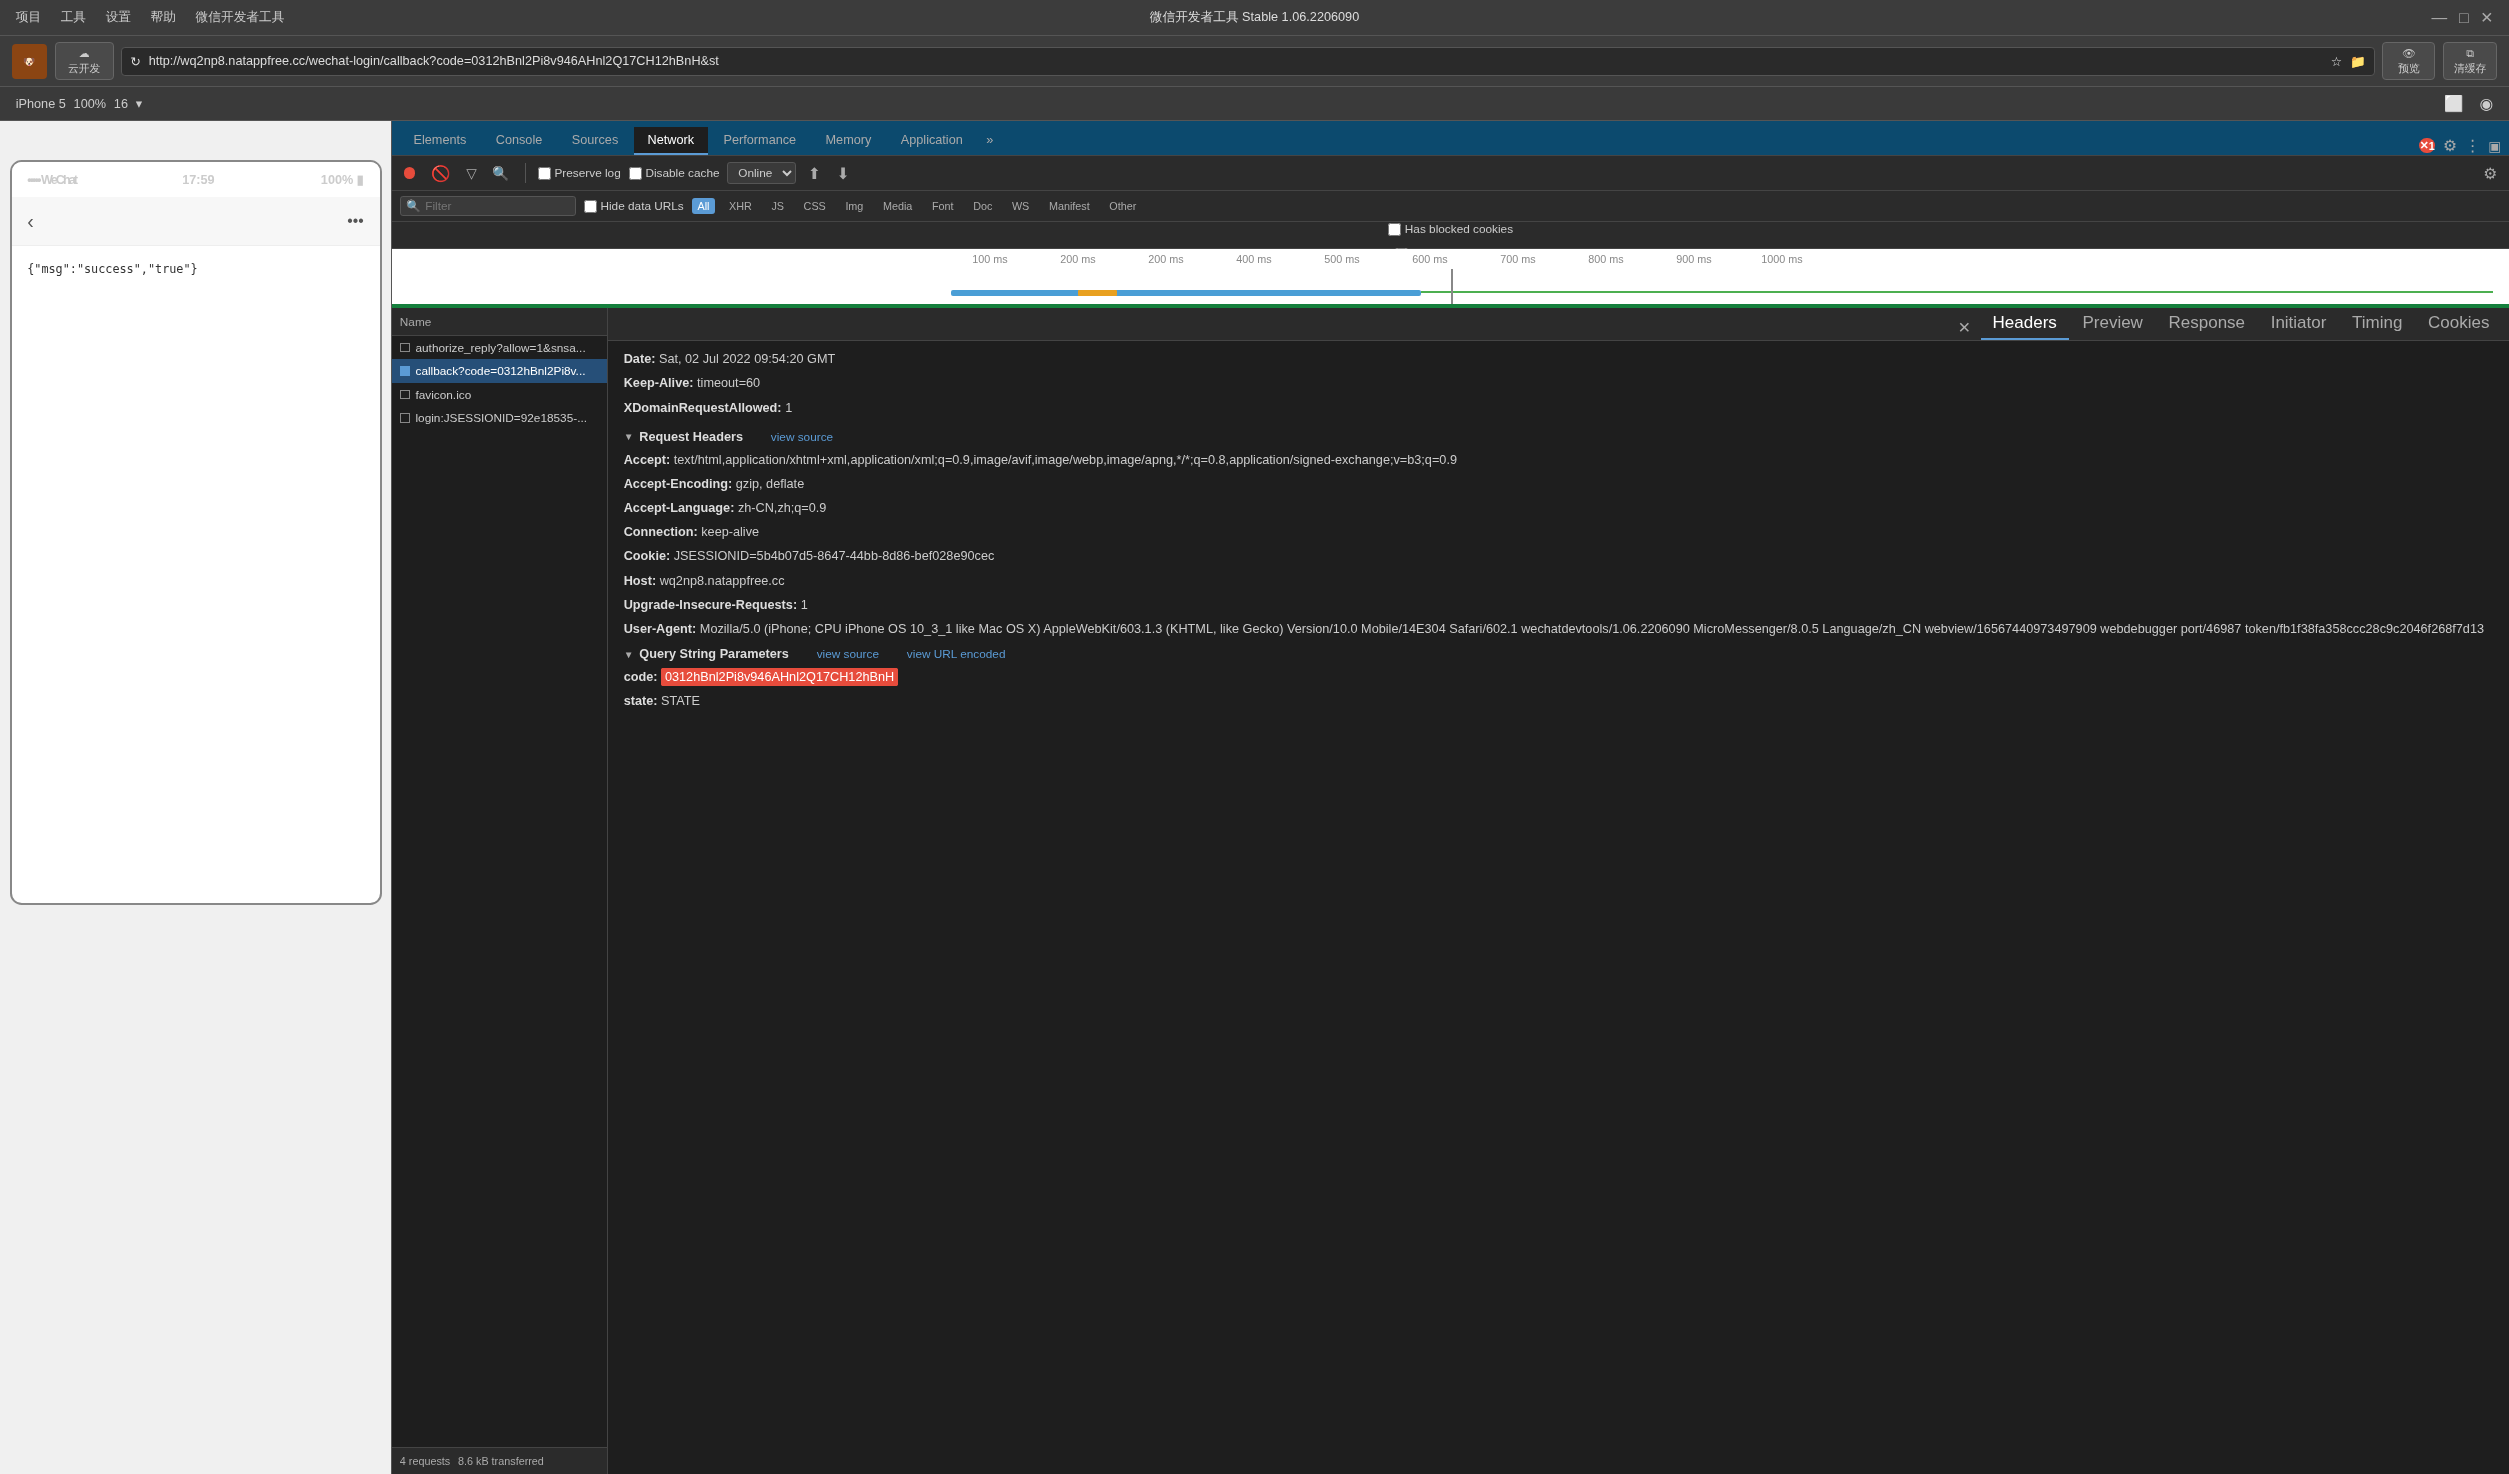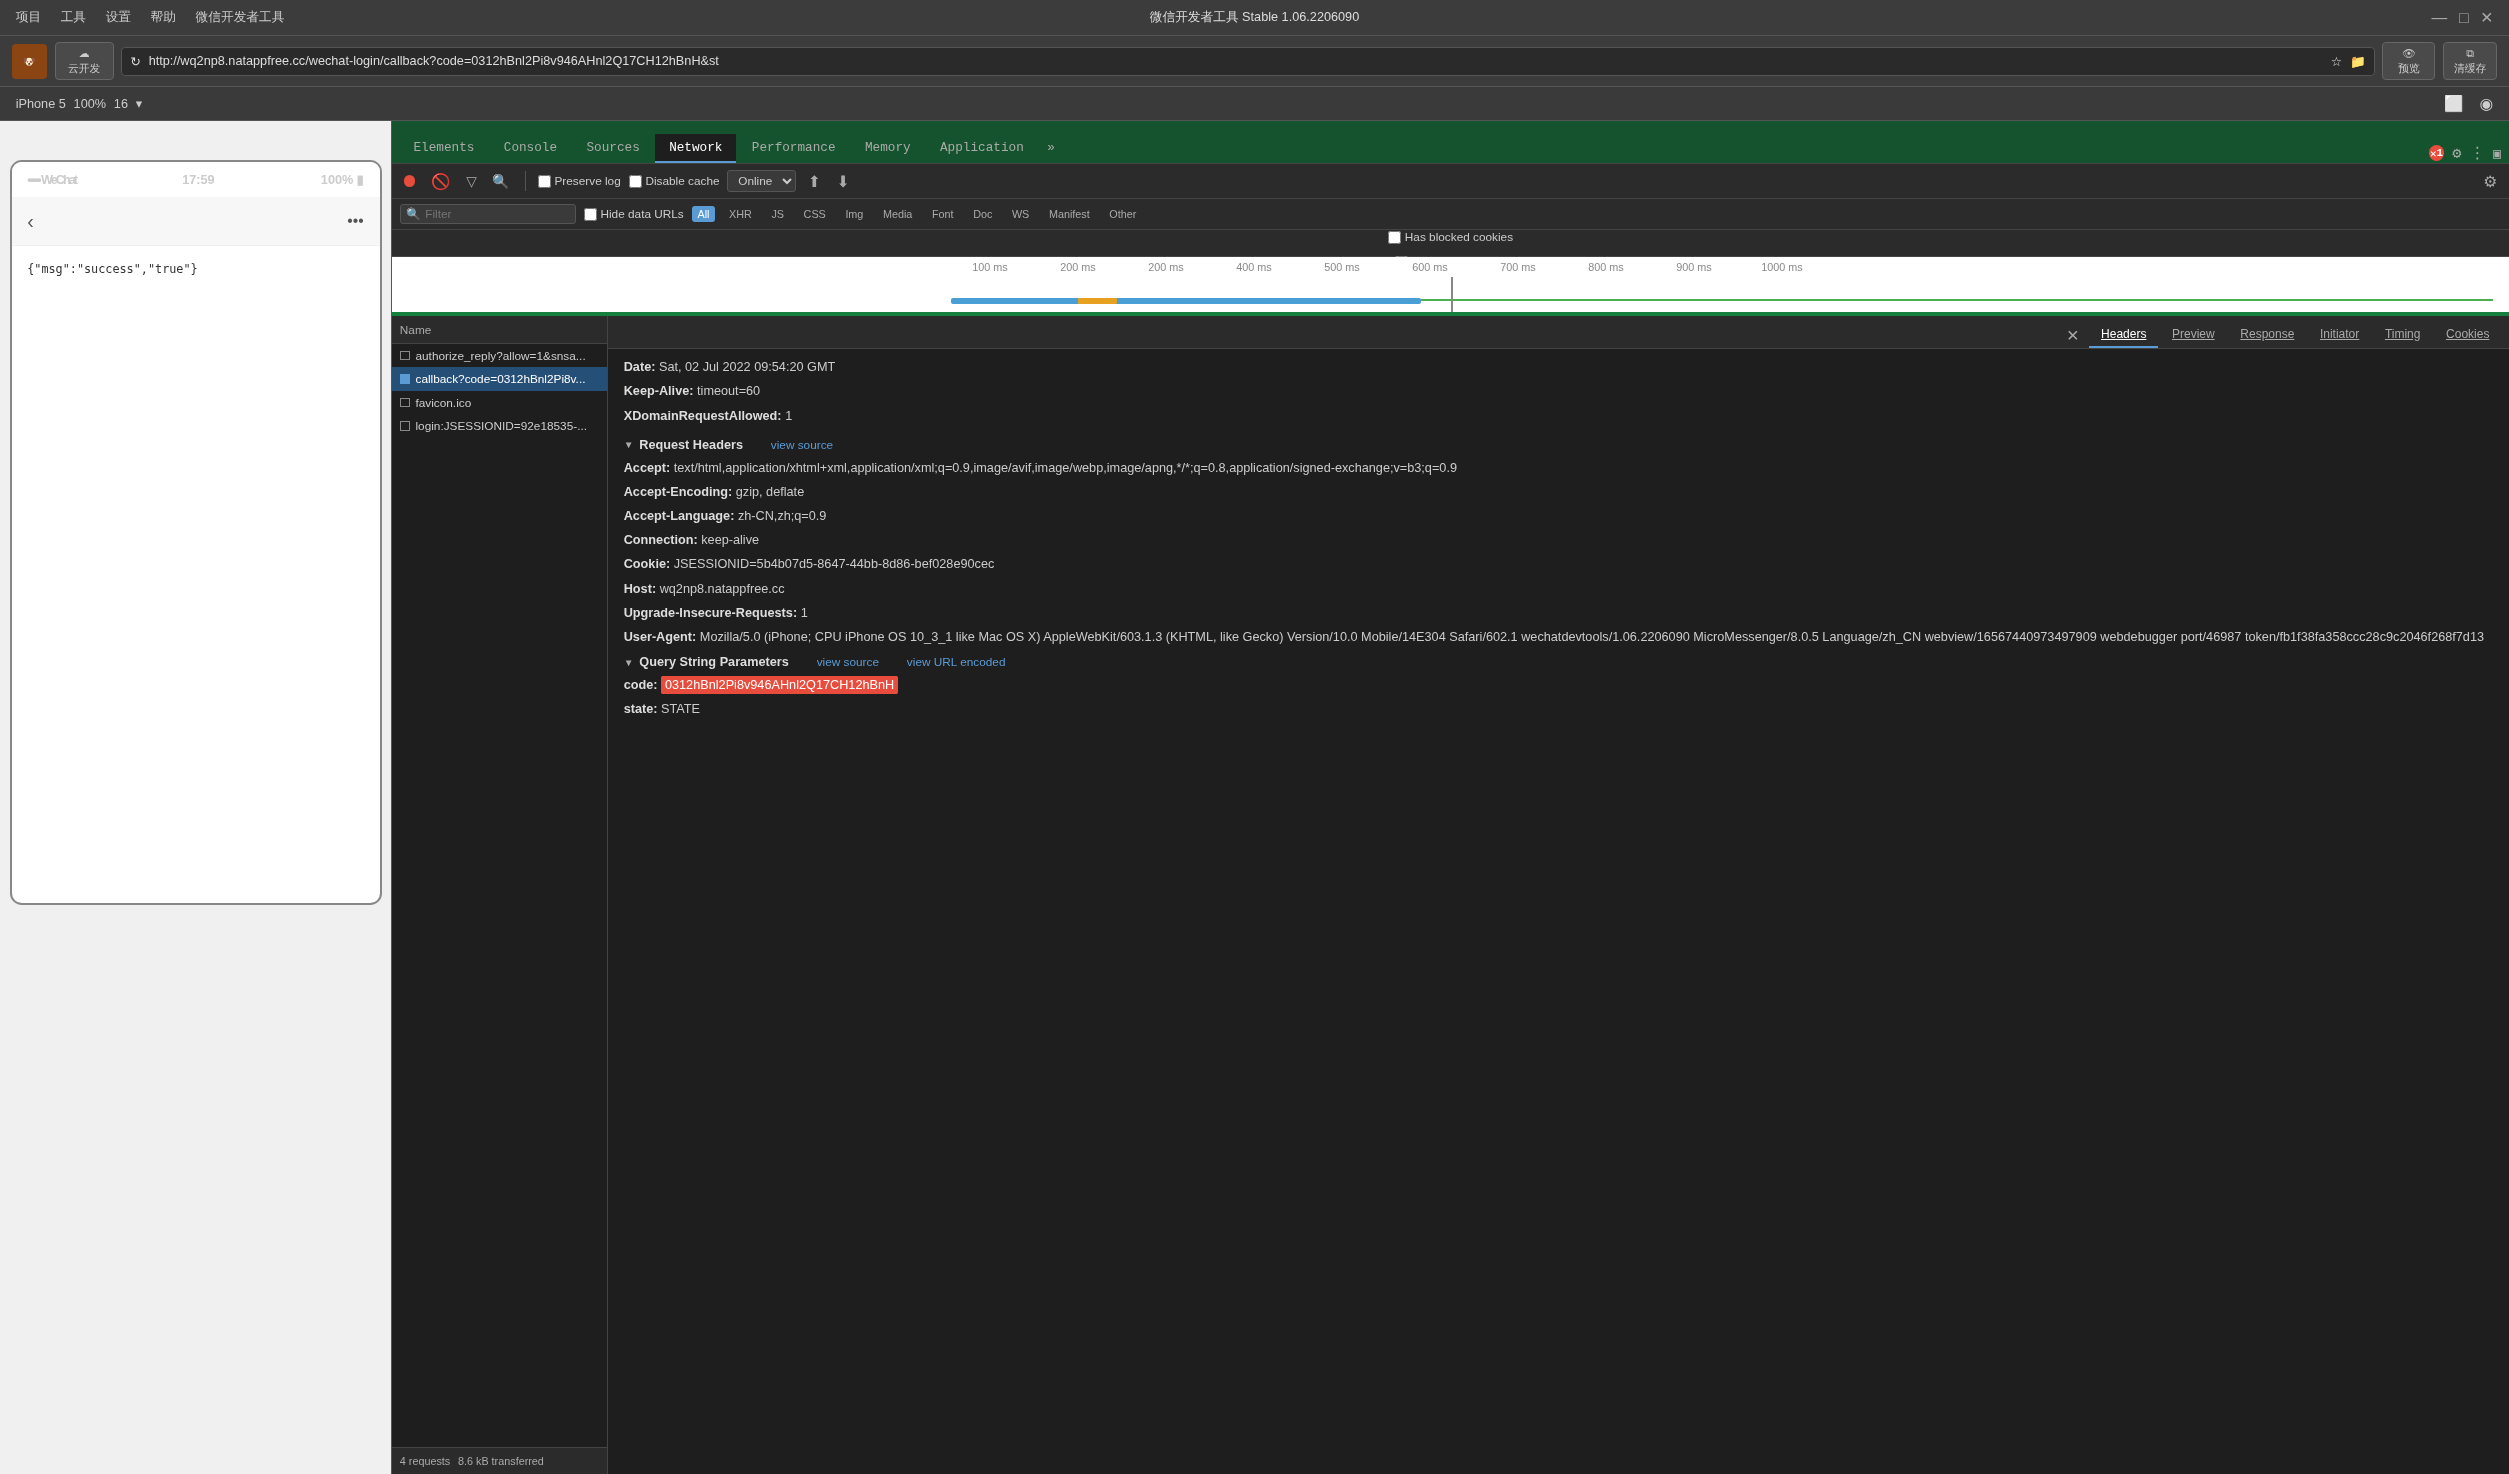--- a/index.html
+++ b/index.html
@@ -191,28 +191,27 @@
     }
 
     
     #devtools-panel {
       flex: 1;
       background: #1e1e1e;
       display: flex;
       flex-direction: column;
     }
     #devtools-tabs {
-      height: 43px;
-      background: #14532d;
+      height: 35px;
+      background: #0c4a6e;
       display: flex;
       align-items: flex-end;
       padding: 0 7.8px;
       border-bottom: 1px solid #444;
       gap: 2px;
-      font-family: Liberation Mono, monospace;
     }
     .devtools-tab {
       padding: 5.9px 13.7px;
       cursor: pointer;
       color: #aaa;
       font-size: 12.7px;
       border-bottom: 2px solid transparent;
       white-space: nowrap;
     }
     .devtools-tab.active {
@@ -422,24 +421,23 @@
       display: flex;
       align-items: flex-end;
       padding: 0 7.8px;
       border-bottom: 1px solid #444;
       gap: 2px;
     }
     .headers-tab {
       padding: 5.9px 11.8px;
       cursor: pointer;
       color: #aaa;
-      font-size: 12px;
+      font-size: 17px;
       border-bottom: 2px solid transparent;
       white-space: nowrap;
-      text-decoration: underline;
     }
     .headers-tab.active {
       color: #fff;
       border-bottom: 2px solid #5b9bd5;
     }
     #headers-close {
       margin-left: auto;
       color: #aaa;
       cursor: pointer;
       padding: 3.9px 7.8px;

